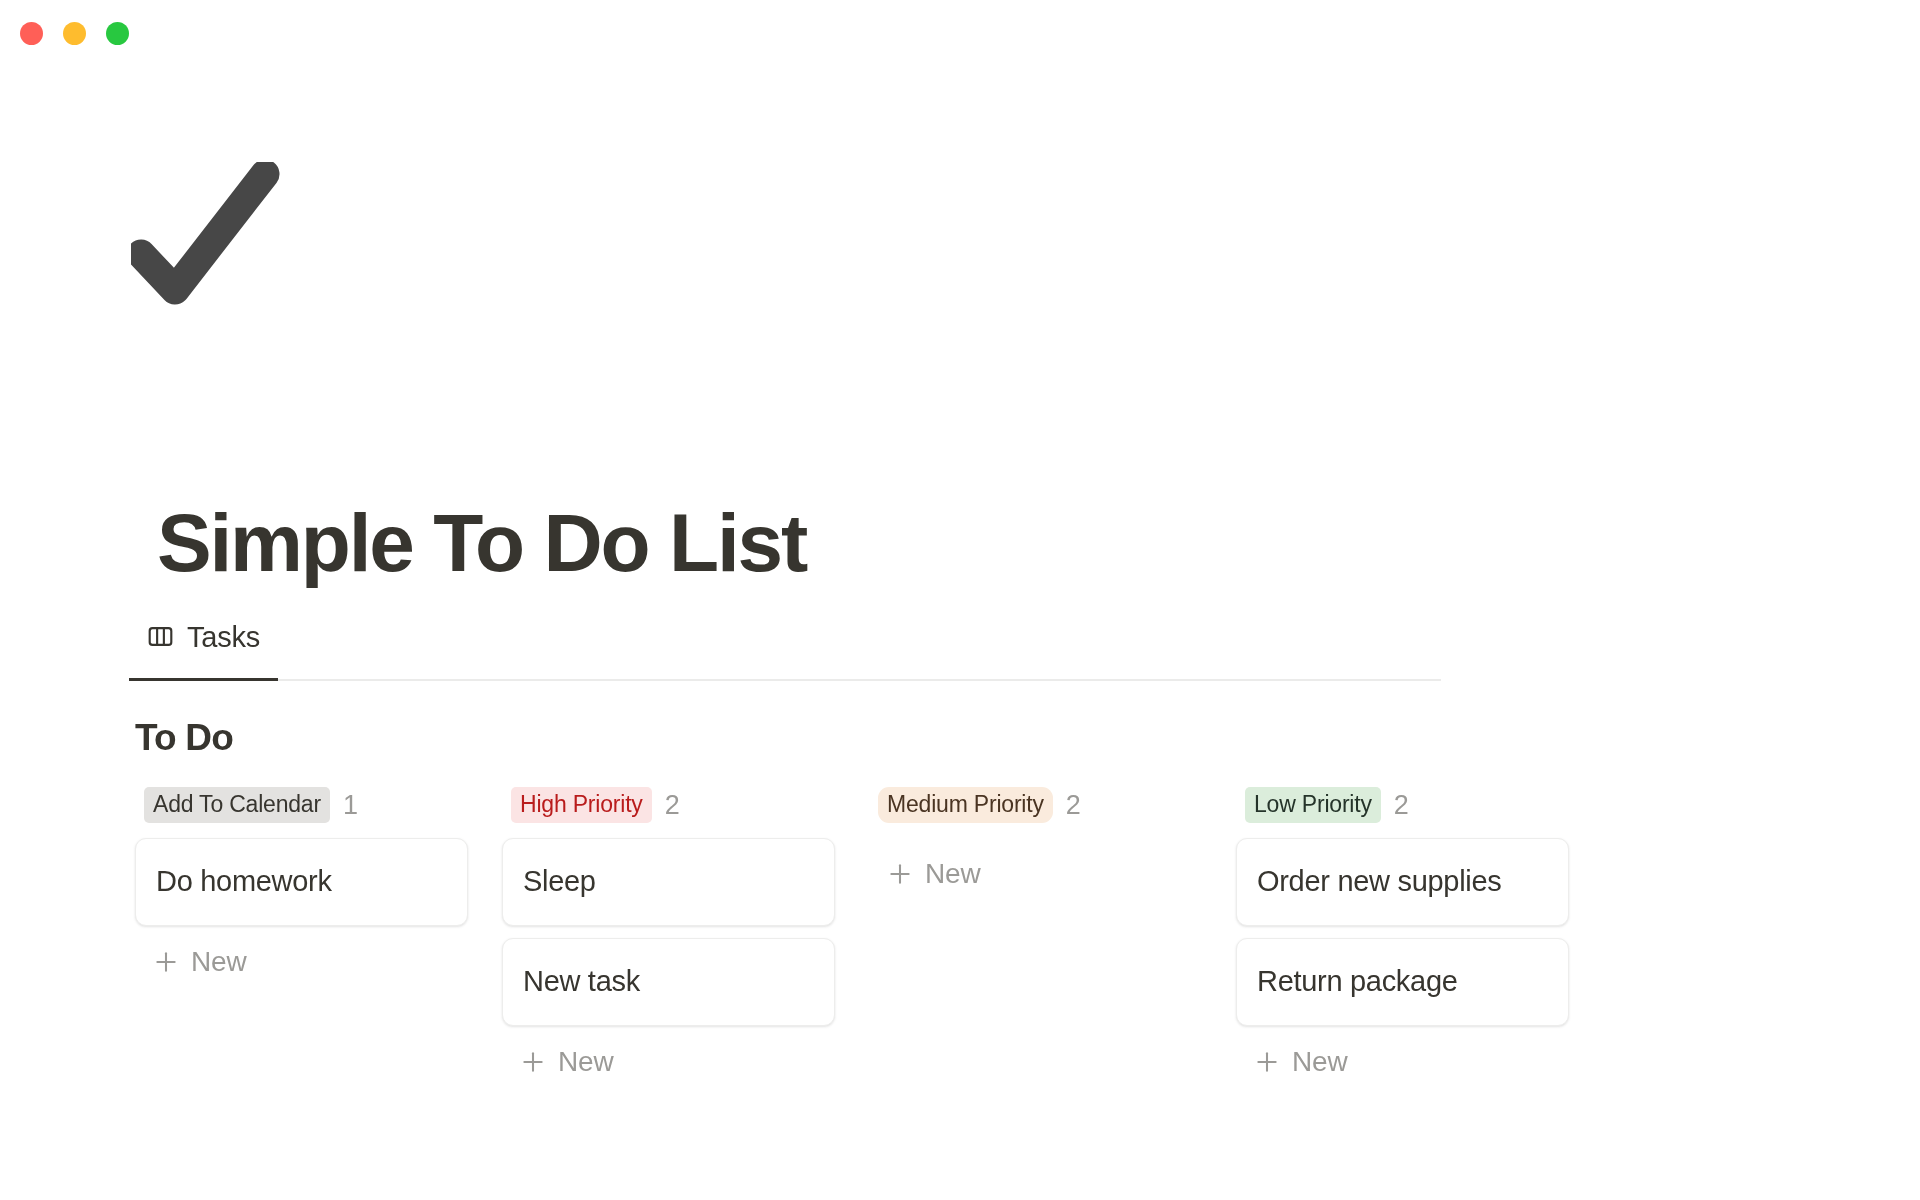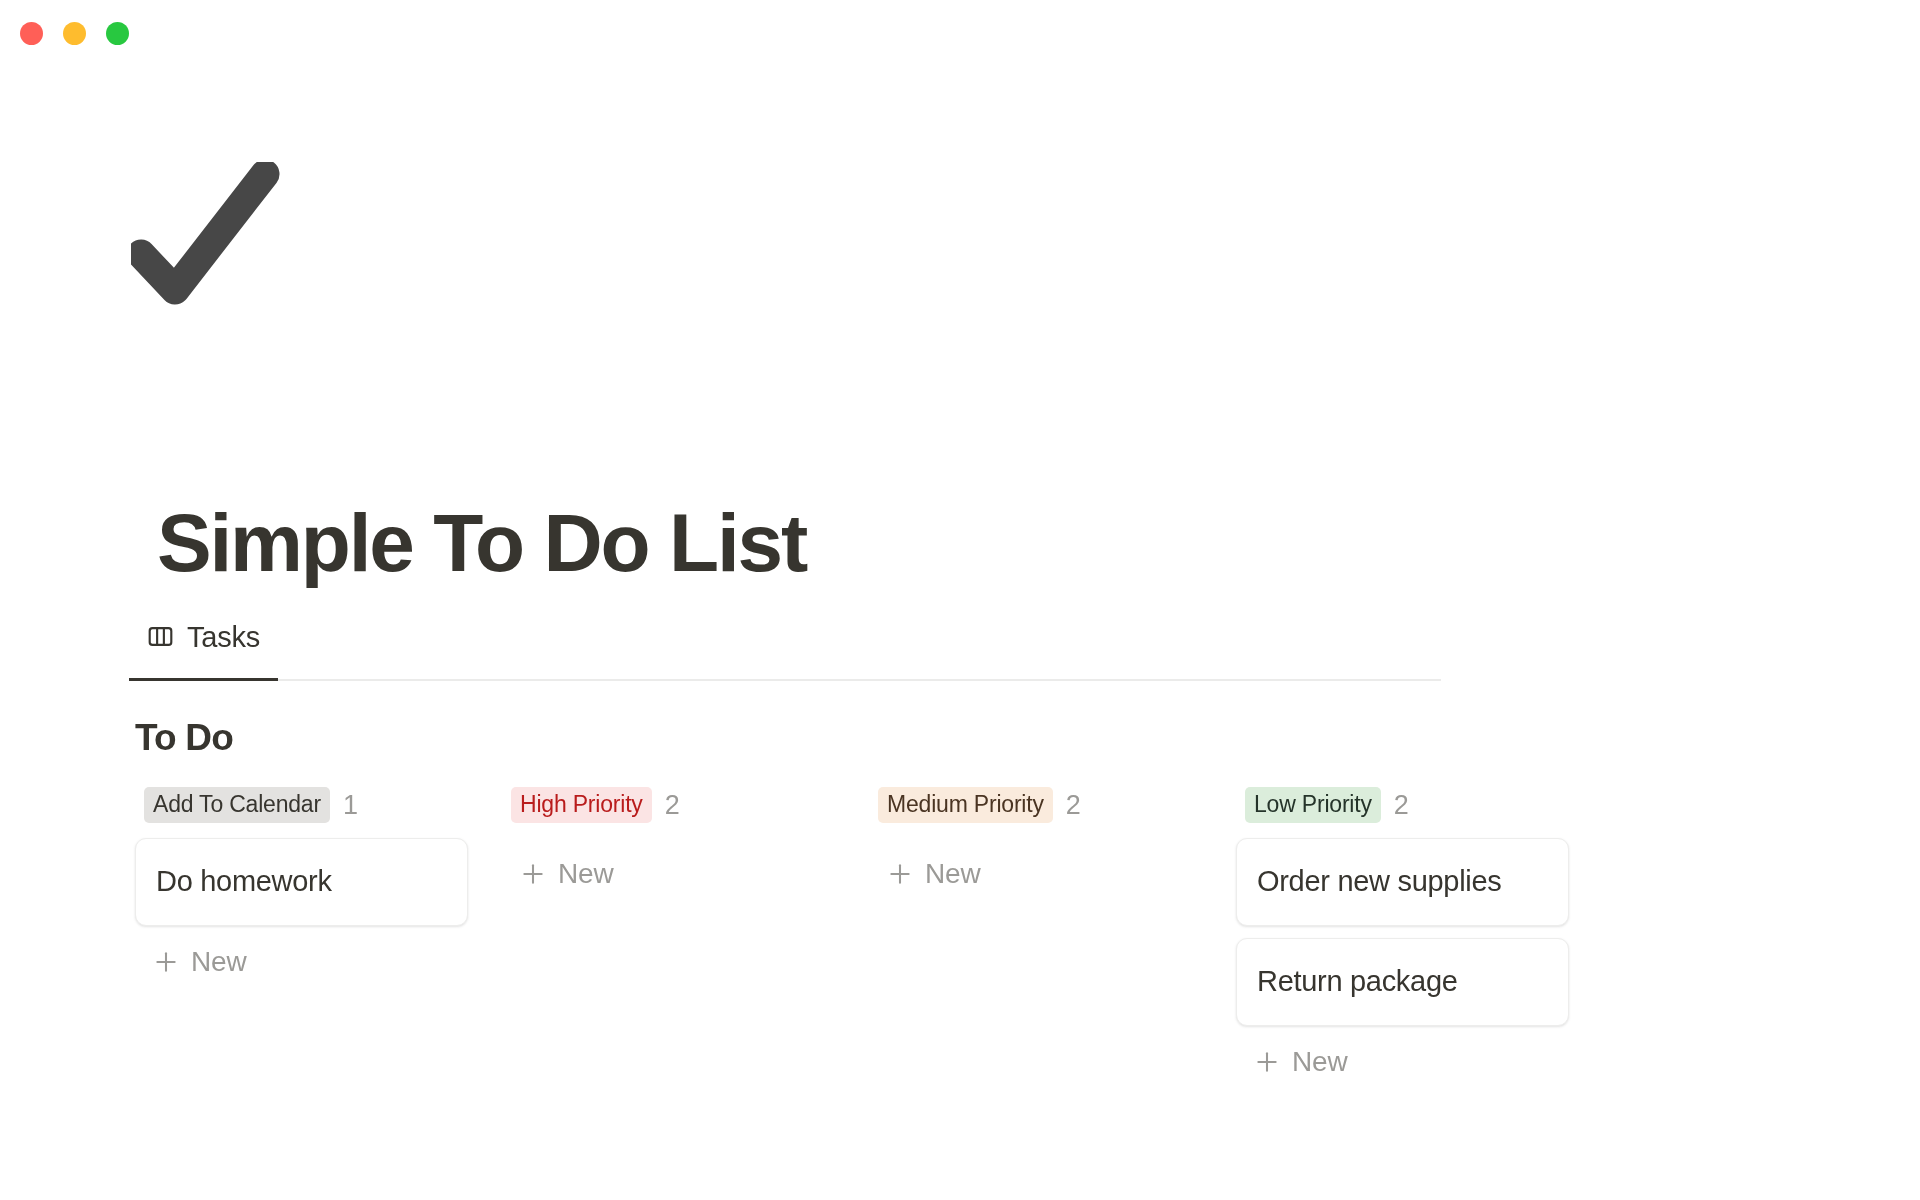--- a/index.html
+++ b/index.html
@@ -289,34 +289,42 @@
           </span>
           <span class="new-label">New</span>
         </div>
       </div>
 
       <div class="column">
         <div class="col-header">
           <span class="col-tag" style="background:#fbe4e4;color:#b91c1c;">High Priority</span>
           <span class="col-count">2</span>
         </div>
+        <div class="cards">
+          <div class="card">
+            <span class="card-title">Sleep</span>
+          </div>
+          <div class="card">
+            <span class="card-title">New task</span>
+          </div>
+        </div>
         <div class="new-btn">
           <span class="new-plus">
             <svg width="26" height="26" viewBox="0 0 24 24" xmlns="http://www.w3.org/2000/svg" aria-hidden="true">
               <line x1="12" y1="4" x2="12" y2="20" stroke="#9b9a97" stroke-width="1.9" stroke-linecap="round"></line>
               <line x1="4" y1="12" x2="20" y2="12" stroke="#9b9a97" stroke-width="1.9" stroke-linecap="round"></line>
             </svg>
           </span>
           <span class="new-label">New</span>
         </div>
       </div>
 
       <div class="column">
         <div class="col-header">
-          <span class="col-tag" style="background:#faebdd;color:#4a3422;">Medium Priority</span>
+          <span class="col-tag" style="background:#faebdd;color:#4a3422;border-radius:11px;">Medium Priority</span>
           <span class="col-count">2</span>
         </div>
         <div class="new-btn">
           <span class="new-plus">
             <svg width="26" height="26" viewBox="0 0 24 24" xmlns="http://www.w3.org/2000/svg" aria-hidden="true">
               <line x1="12" y1="4" x2="12" y2="20" stroke="#9b9a97" stroke-width="1.9" stroke-linecap="round"></line>
               <line x1="4" y1="12" x2="20" y2="12" stroke="#9b9a97" stroke-width="1.9" stroke-linecap="round"></line>
             </svg>
           </span>
           <span class="new-label">New</span>

